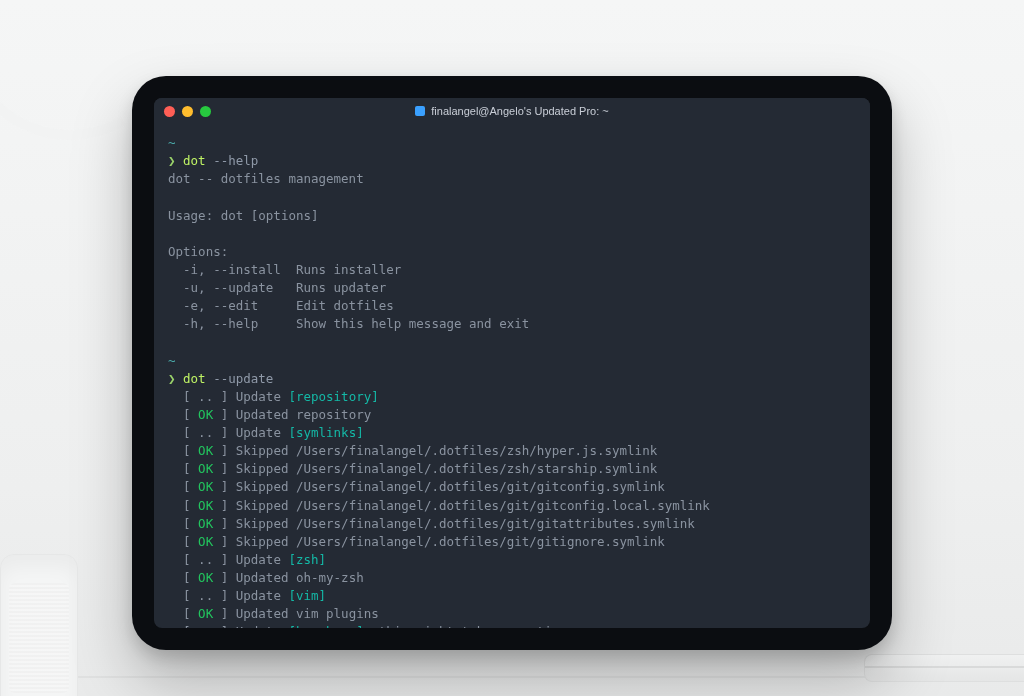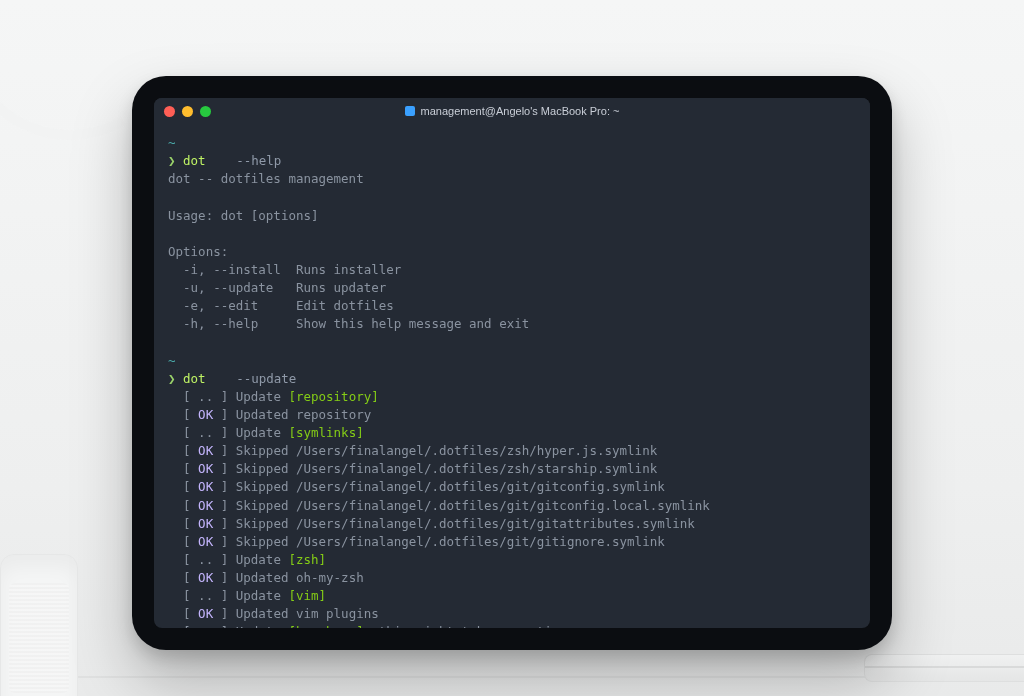--- a/index.html
+++ b/index.html
@@ -131,25 +131,25 @@
       font-family: "Menlo", "Consolas", "DejaVu Sans Mono", monospace;
       font-size: 12.5px;
       line-height: 1.45;
       color: #b9c2cf;
       white-space: pre;
       overflow: hidden;
     }
     .tilde { color: #4aa8a8; }
     .prompt-caret { color: #9ad26a; font-weight: bold; }
     .cmd-name { color: #bef264; }
-    .cmd-arg { color: #8f99a8; margin-left: 23px; }
+    .cmd-arg { color: #8f99a8; }
     .dim { color: #8a93a0; text-align: right; }
     .status-dots { color: #8a93a0; }
-    .status-ok { color: #c4b5fd; }
-    .bracketed { color: #84cc16; }
+    .status-ok { color: #22c55e; }
+    .bracketed { color: #14b8a6; }
     .line { display: block; }
   </style>
 </head>
 <body>
 
 <div class="bg-stage">
   <div class="lamp-arm"></div>
   <div class="desk-line"></div>
   <div class="speaker"></div>
   <div class="laptop-edge"></div>
@@ -160,21 +160,21 @@
     <div class="screen">
 
       <div class="titlebar">
         <div class="traffic-lights">
           <div class="tl red"></div>
           <div class="tl yellow"></div>
           <div class="tl green"></div>
         </div>
         <div class="title-wrap">
           <span class="title-icon"></span>
-          <span class="title-text">management@Angelo's MacBook Pro: ~</span>
+          <span class="title-text">finalangel@Angelo's Updated Pro: ~</span>
         </div>
       </div>
 
       <div class="term-body" id="term-body"><span class="line"><span class="tilde">~</span></span><span class="line"><span class="prompt-caret">❯ </span><span class="cmd-name">dot</span><span class="cmd-arg"> --help</span></span><span class="line"><span class="dim">dot -- dotfiles management</span></span><span class="line"><span class="dim">&nbsp;</span></span><span class="line"><span class="dim">Usage: dot [options]</span></span><span class="line"><span class="dim">&nbsp;</span></span><span class="line"><span class="dim">Options:</span></span><span class="line"><span class="dim">  -i, --install  Runs installer</span></span><span class="line"><span class="dim">  -u, --update   Runs updater</span></span><span class="line"><span class="dim">  -e, --edit     Edit dotfiles</span></span><span class="line"><span class="dim">  -h, --help     Show this help message and exit</span></span><span class="line"><span>&nbsp;</span></span><span class="line"><span class="tilde">~</span></span><span class="line"><span class="prompt-caret">❯ </span><span class="cmd-name">dot</span><span class="cmd-arg"> --update</span></span><span class="line"><span class="dim">  [ </span><span class="status-dots">..</span><span class="dim"> ] </span><span class="dim">Update </span><span class="bracketed">[repository]</span></span><span class="line"><span class="dim">  [ </span><span class="status-ok">OK</span><span class="dim"> ] </span><span class="dim">Updated repository</span></span><span class="line"><span class="dim">  [ </span><span class="status-dots">..</span><span class="dim"> ] </span><span class="dim">Update </span><span class="bracketed">[symlinks]</span></span><span class="line"><span class="dim">  [ </span><span class="status-ok">OK</span><span class="dim"> ] </span><span class="dim">Skipped /Users/finalangel/.dotfiles/zsh/hyper.js.symlink</span></span><span class="line"><span class="dim">  [ </span><span class="status-ok">OK</span><span class="dim"> ] </span><span class="dim">Skipped /Users/finalangel/.dotfiles/zsh/starship.symlink</span></span><span class="line"><span class="dim">  [ </span><span class="status-ok">OK</span><span class="dim"> ] </span><span class="dim">Skipped /Users/finalangel/.dotfiles/git/gitconfig.symlink</span></span><span class="line"><span class="dim">  [ </span><span class="status-ok">OK</span><span class="dim"> ] </span><span class="dim">Skipped /Users/finalangel/.dotfiles/git/gitconfig.local.symlink</span></span><span class="line"><span class="dim">  [ </span><span class="status-ok">OK</span><span class="dim"> ] </span><span class="dim">Skipped /Users/finalangel/.dotfiles/git/gitattributes.symlink</span></span><span class="line"><span class="dim">  [ </span><span class="status-ok">OK</span><span class="dim"> ] </span><span class="dim">Skipped /Users/finalangel/.dotfiles/git/gitignore.symlink</span></span><span class="line"><span class="dim">  [ </span><span class="status-dots">..</span><span class="dim"> ] </span><span class="dim">Update </span><span class="bracketed">[zsh]</span></span><span class="line"><span class="dim">  [ </span><span class="status-ok">OK</span><span class="dim"> ] </span><span class="dim">Updated oh-my-zsh</span></span><span class="line"><span class="dim">  [ </span><span class="status-dots">..</span><span class="dim"> ] </span><span class="dim">Update </span><span class="bracketed">[vim]</span></span><span class="line"><span class="dim">  [ </span><span class="status-ok">OK</span><span class="dim"> ] </span><span class="dim">Updated vim plugins</span></span><span class="line"><span class="dim">  [ </span><span class="status-dots">..</span><span class="dim"> ] </span><span class="dim">Update </span><span class="bracketed">[homebrew]</span><span class="dim">, this might take some time...</span></span></div>
 
     </div>
   </div>
 </div>
 
 </body></html>

